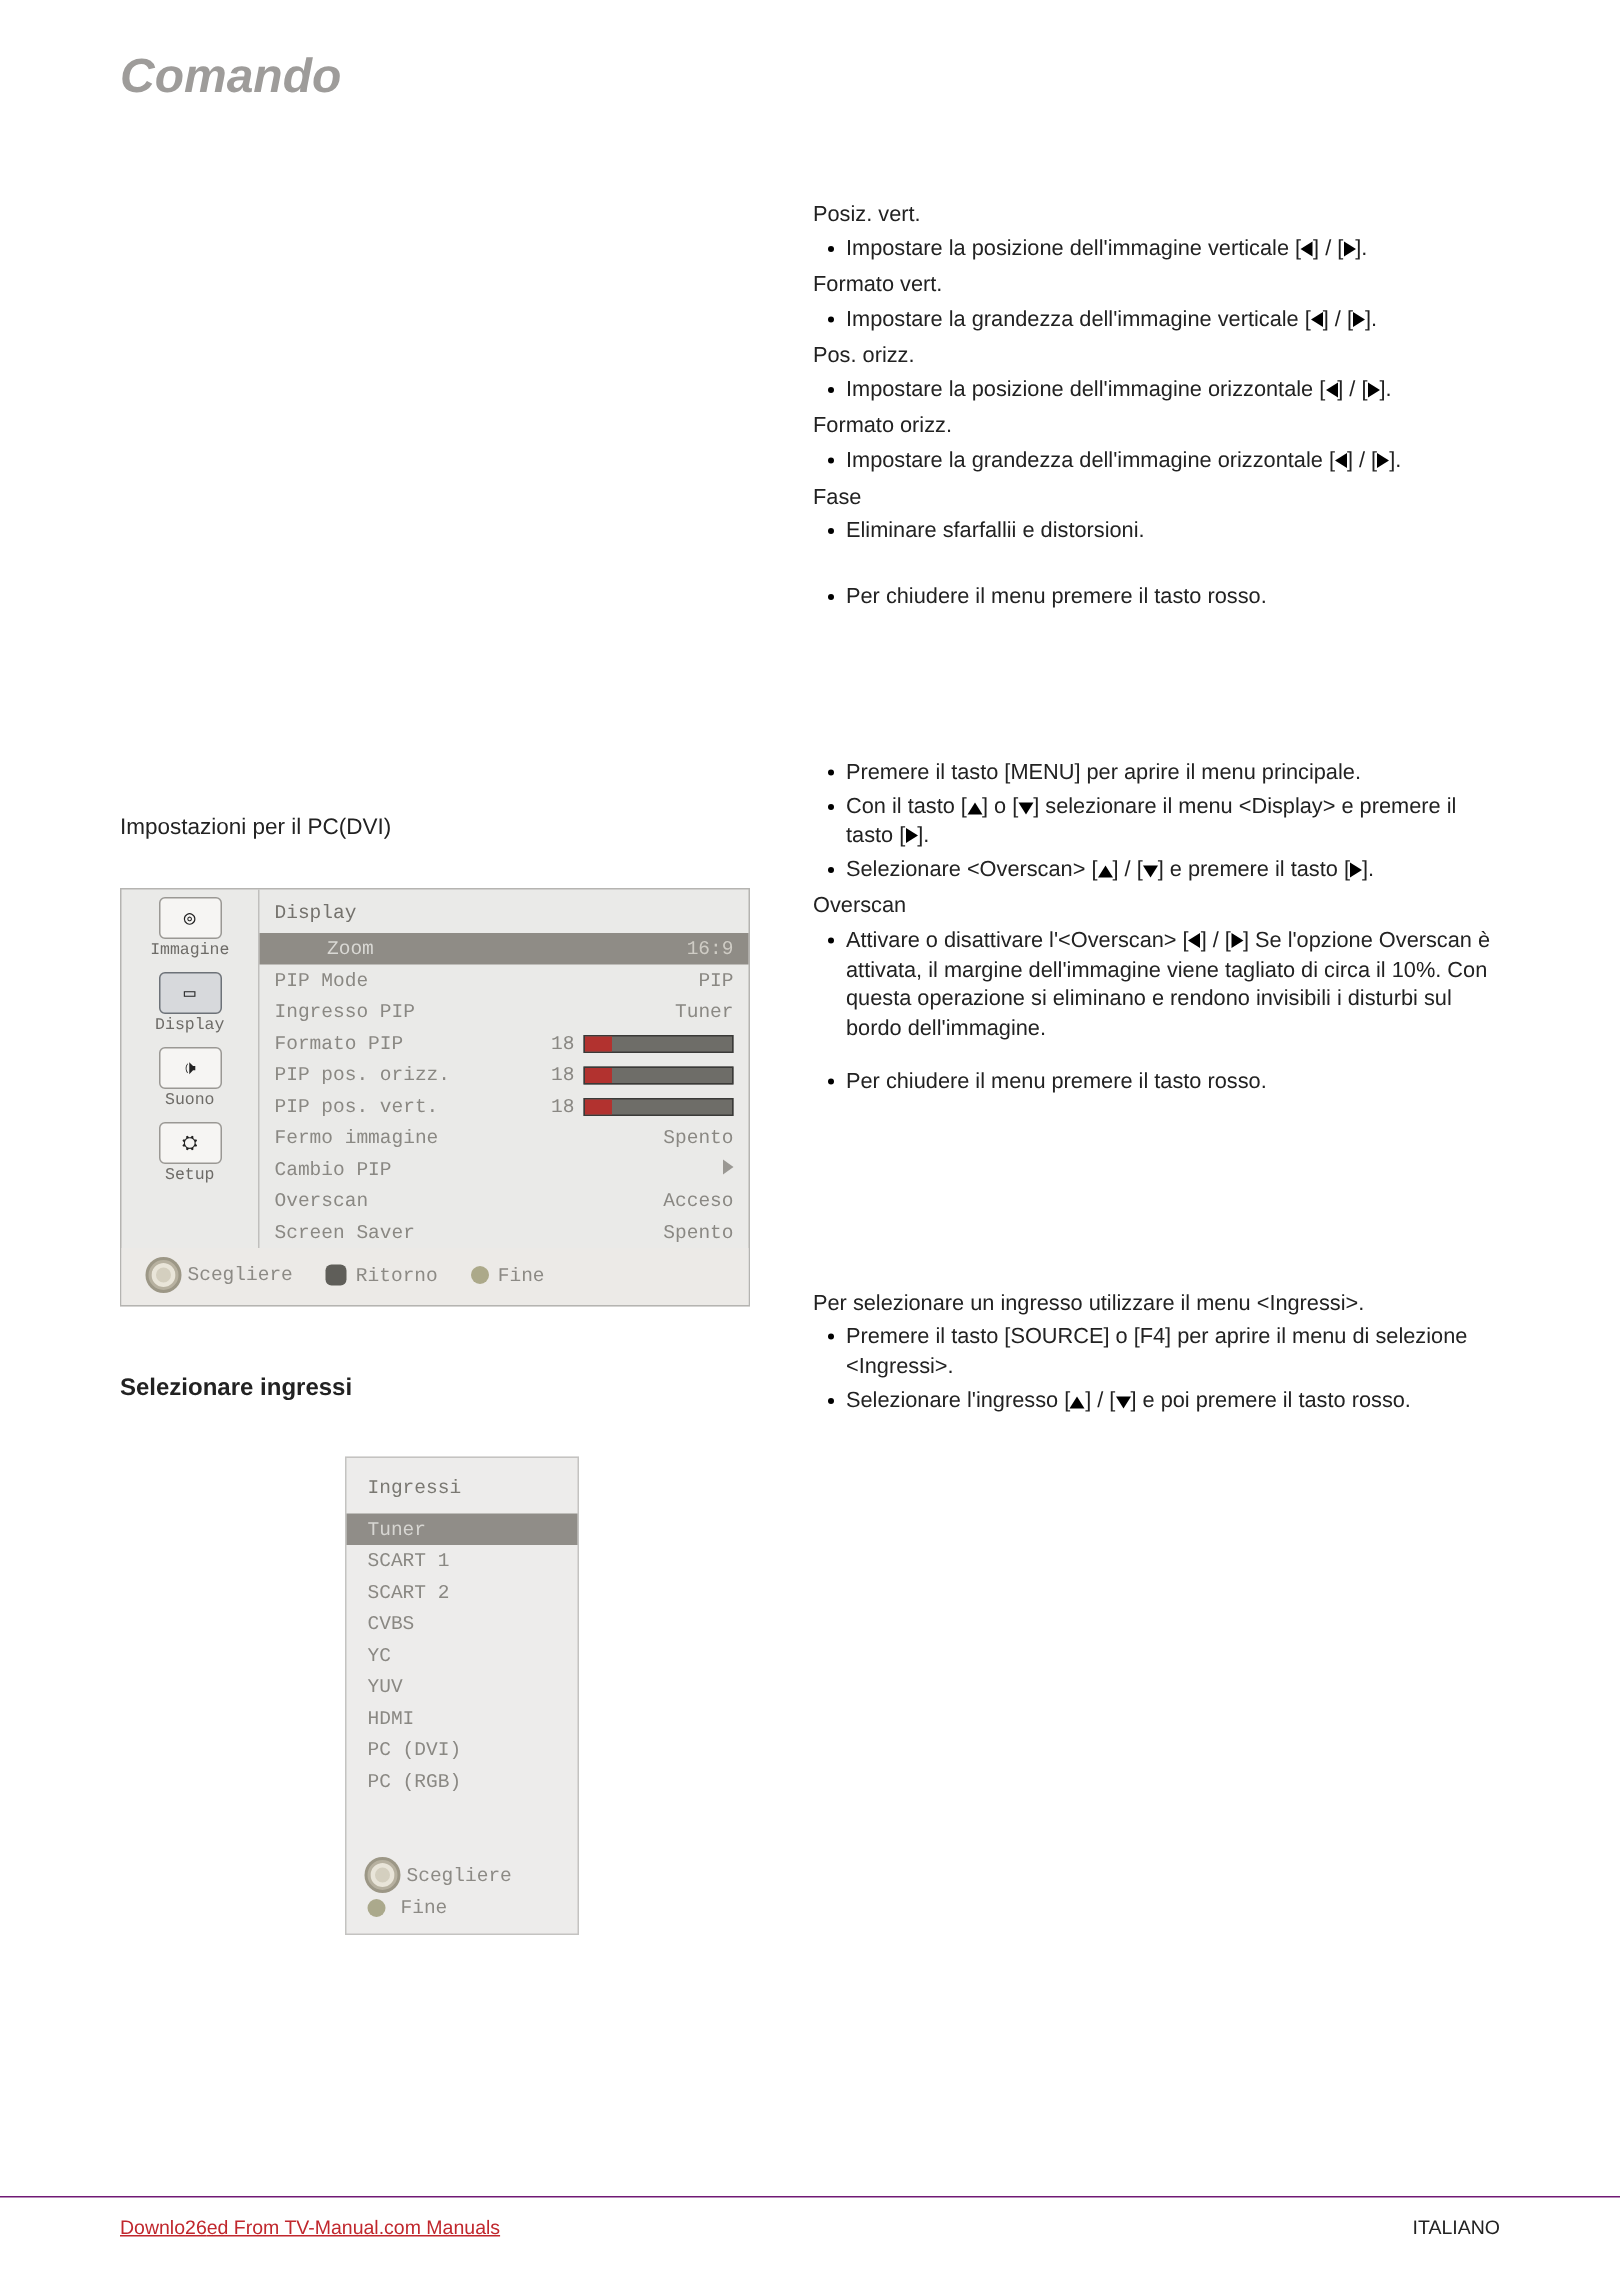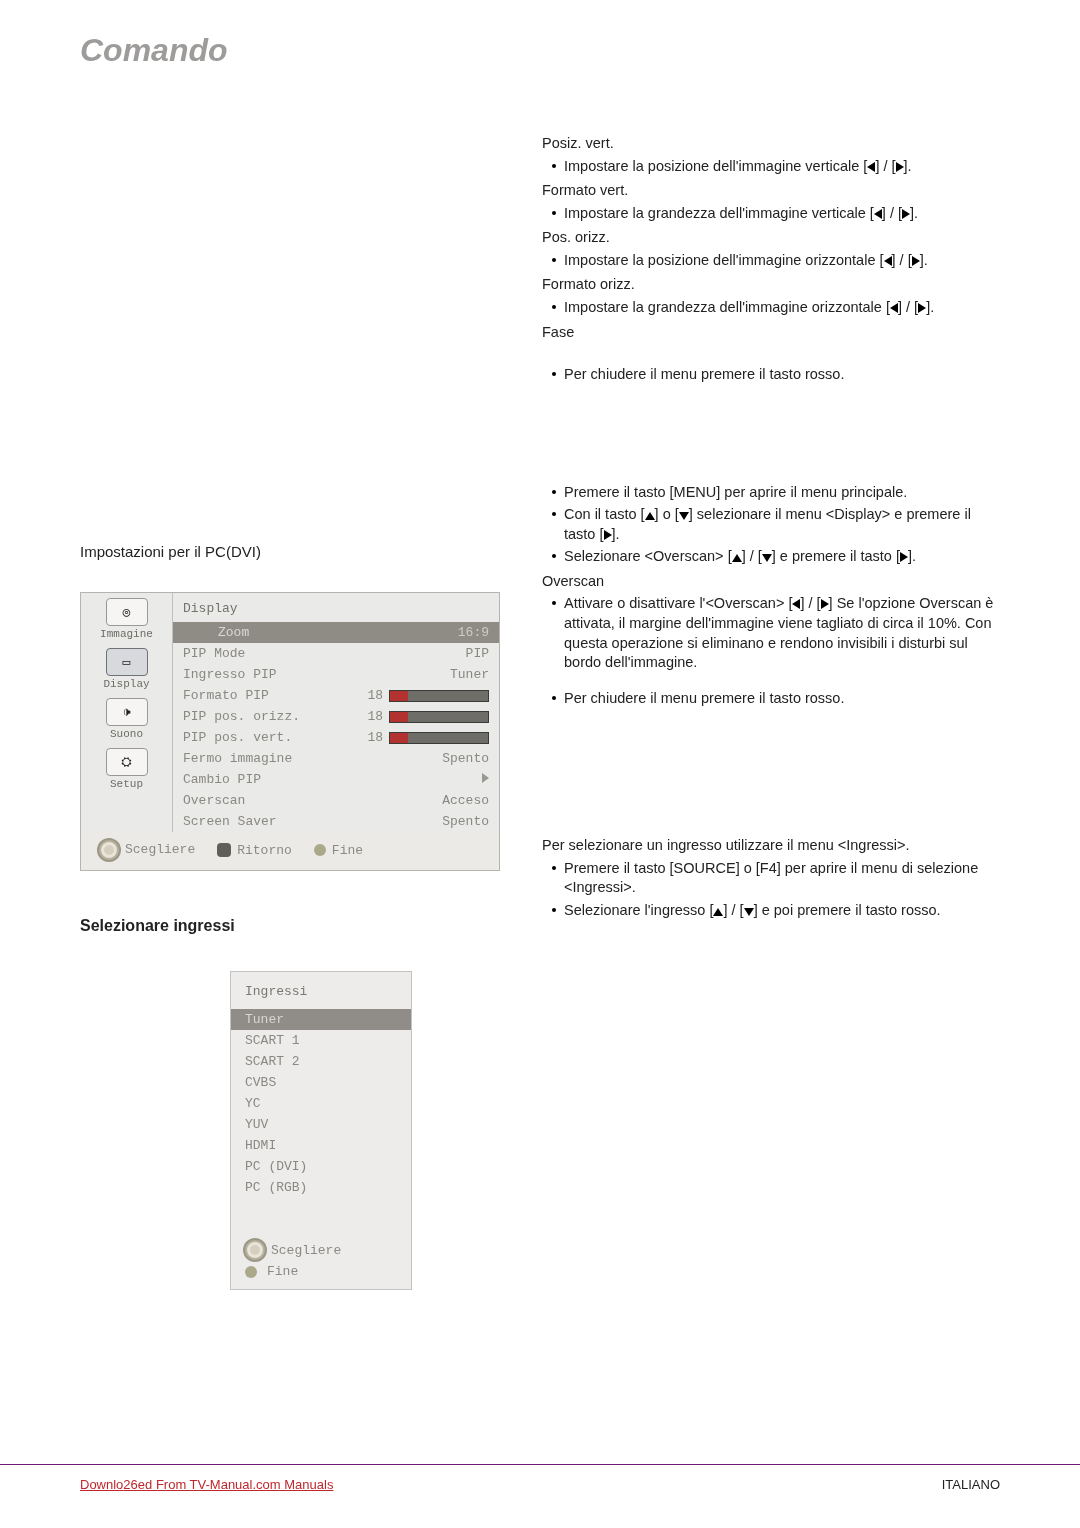--- a/index.html
+++ b/index.html
@@ -148,21 +148,21 @@
     width: 12px; height: 12px;
     border-radius: 50%;
     background: #aca98a;
     display: inline-block;
     margin-right: 6px;
     vertical-align: middle;
   }
 
   
   .osd2 {
-    width: 182px;
+    width: 156px;
     margin-left: 150px;
     margin-top: 36px;
     font-family: "Courier New", monospace;
     font-size: 13px;
     background: #edeceb;
     border: 1px solid #c4c3c1;
     padding: 6px 0 8px 0;
   }
   .osd2-title {
     color: #7a7872;
@@ -370,20 +370,24 @@
         <span class="bullet-text"><span>Impostare la posizione dell'immagine orizzontale</span> [<span class="arr left"></span>] / [<span class="arr right"></span>].</span>
       </div>
 
       <div class="para">Formato orizz.</div>
       <div class="bullet-row">
         <span class="bullet-dot"></span>
         <span class="bullet-text"><span>Impostare la grandezza dell'immagine orizzontale</span> [<span class="arr left"></span>] / [<span class="arr right"></span>].</span>
       </div>
 
       <div class="para">Fase</div>
+      <div class="bullet-row">
+        <span class="bullet-dot"></span>
+        <span class="bullet-text">Eliminare sfarfallii e distorsioni.</span>
+      </div>
 
       <div class="gap18"></div>
       <div class="bullet-row">
         <span class="bullet-dot"></span>
         <span class="bullet-text">Per chiudere il menu premere il tasto rosso.</span>
       </div>
 
       <div style="height:92px"></div>
 
       <div class="bullet-row">

